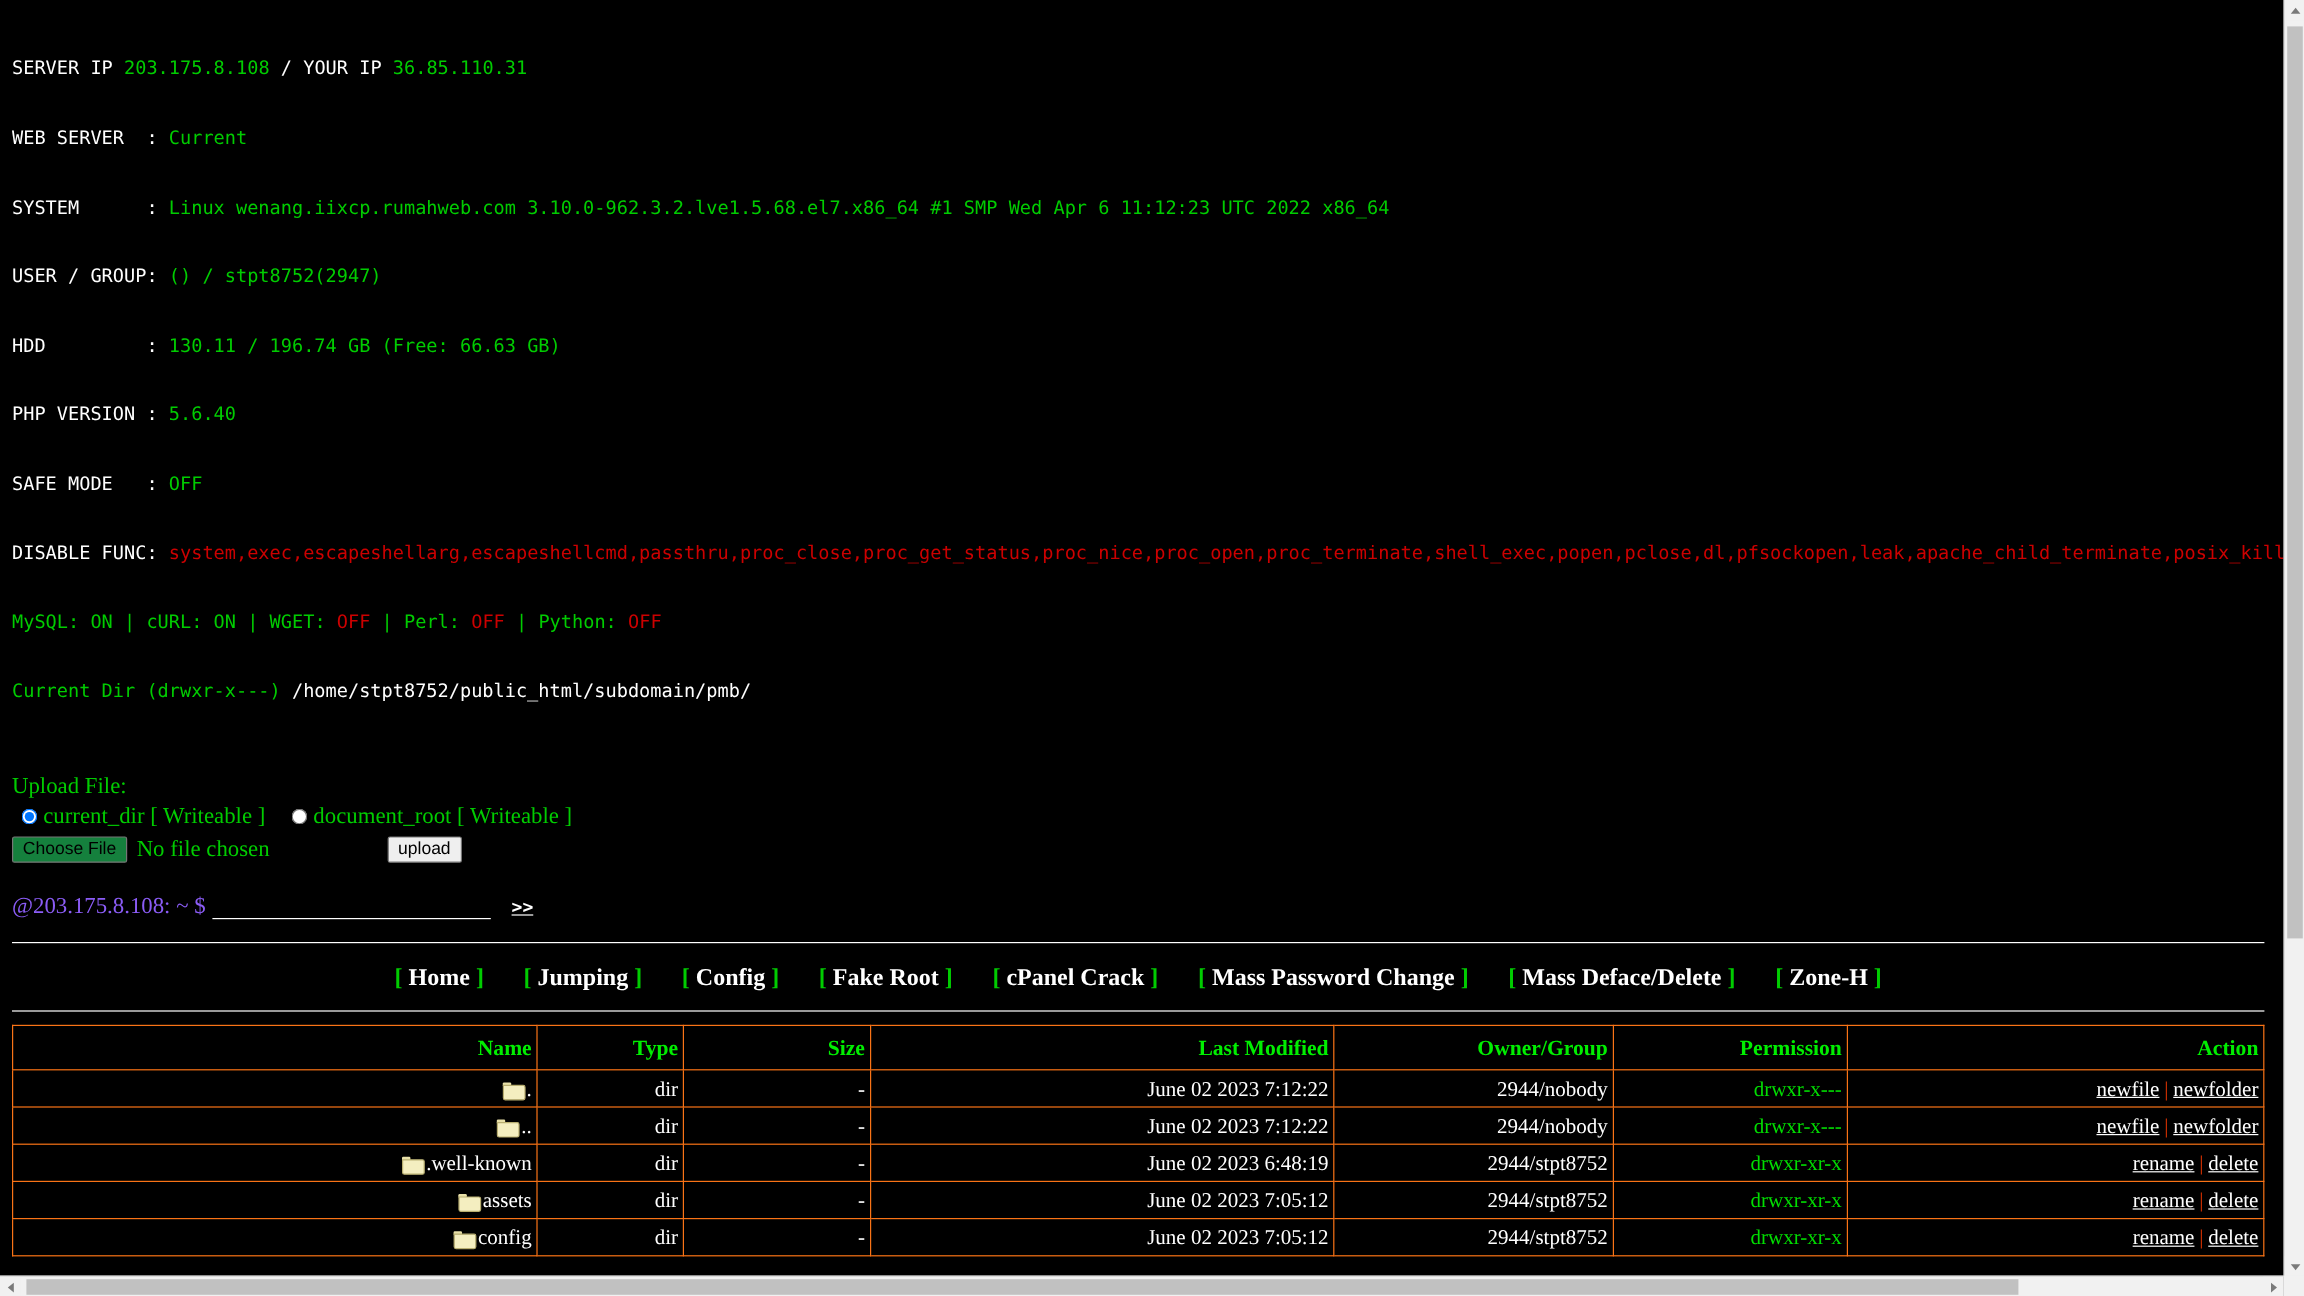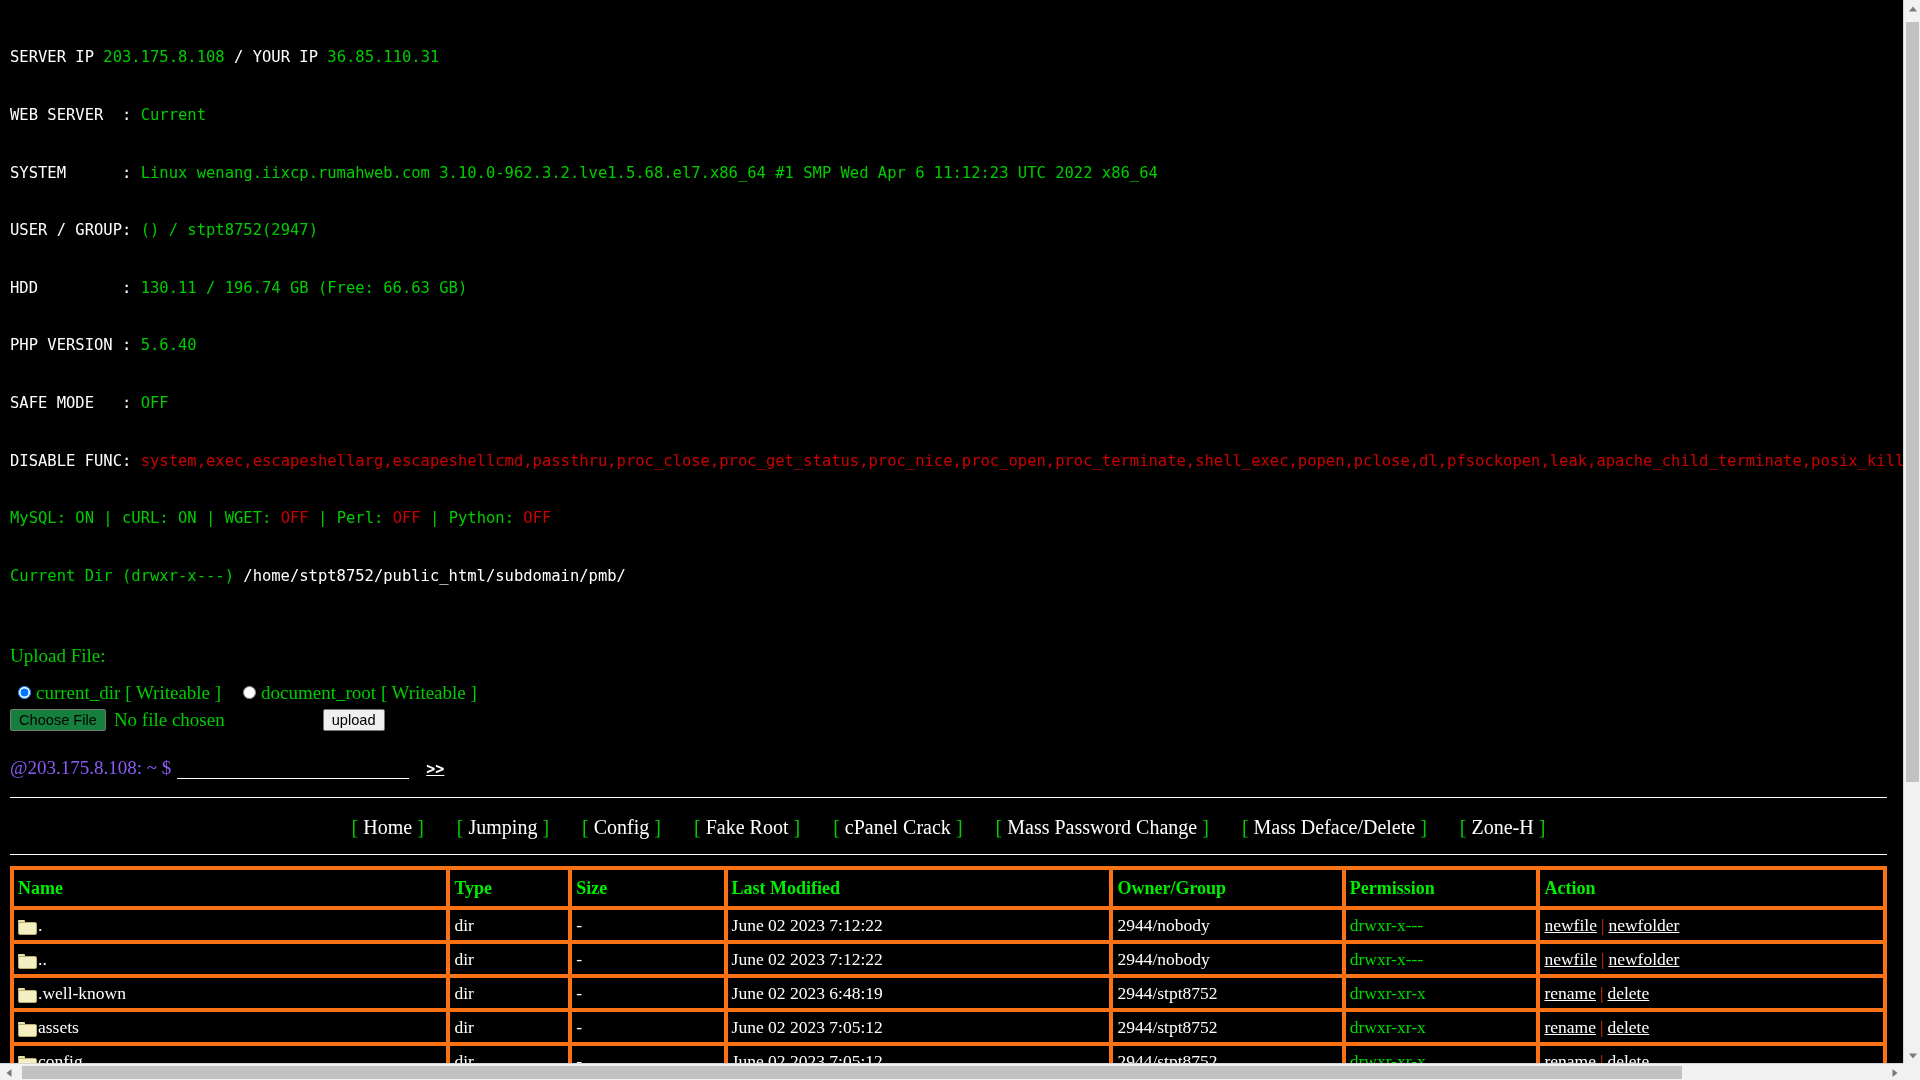--- a/index.html
+++ b/index.html
@@ -47,21 +47,21 @@
 
   
   .upload-wrap {
     margin-top: 20px;
     font-family: "Liberation Serif", "DejaVu Serif", serif;
     font-size: 19px;
     color: #00cc00;
   }
   .upload-title { color: #00cc00; font-size: 19px; line-height: 22px; }
   .radio-line {
-    margin-top: 15px;
+    margin-top: 3px;
     display: flex;
     align-items: center;
     gap: 0px;
     line-height: 22px;
   }
   .radio-line input[type=radio] {
     margin: 0 5px 0 8px;
     width: 13px; height: 13px;
     vertical-align: middle;
   }
@@ -145,20 +145,21 @@
     font-family: "Liberation Serif", "DejaVu Serif", serif;
     font-size: 20px;
     line-height: 26px;
     padding-right: 16px;
   }
   .nav-item {
     display: inline-block;
     margin: 0 14px;
     white-space: nowrap;
     cursor: pointer;
+    font-weight: bold;
   }
   .brk { color: #00cc00; }
   .nav-text { color: #ffffff; }
   .navbar-rule {
     border: none;
     border-top: 1px solid #ffffff;
     margin: 14px 16px 0 0;
   }
 
   
@@ -168,23 +169,23 @@
   }
   table.files {
     width: 100%;
     border-collapse: collapse;
     font-family: "Liberation Serif", "DejaVu Serif", serif;
     font-size: 17.5px;
     color: #ffffff;
     table-layout: fixed;
   }
   table.files th, table.files td {
-    border: 4px solid #f97316;
+    border: 1px solid #f97316;
     padding: 5px 4px;
-    text-align: left;
+    text-align: right;
     vertical-align: middle;
     line-height: 20px;
   }
   table.files th {
     color: #00ee00;
     font-weight: bold;
     font-size: 18px;
     padding: 8px 4px;
   }
   col.c-name { width: 23.3%; }

